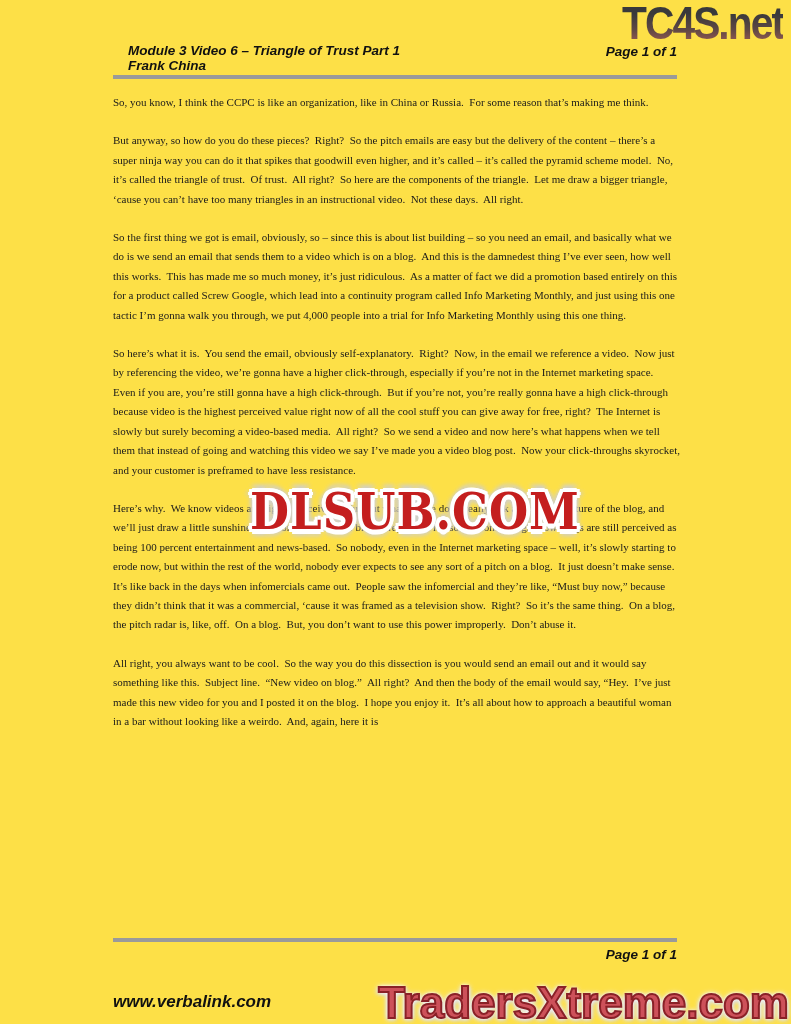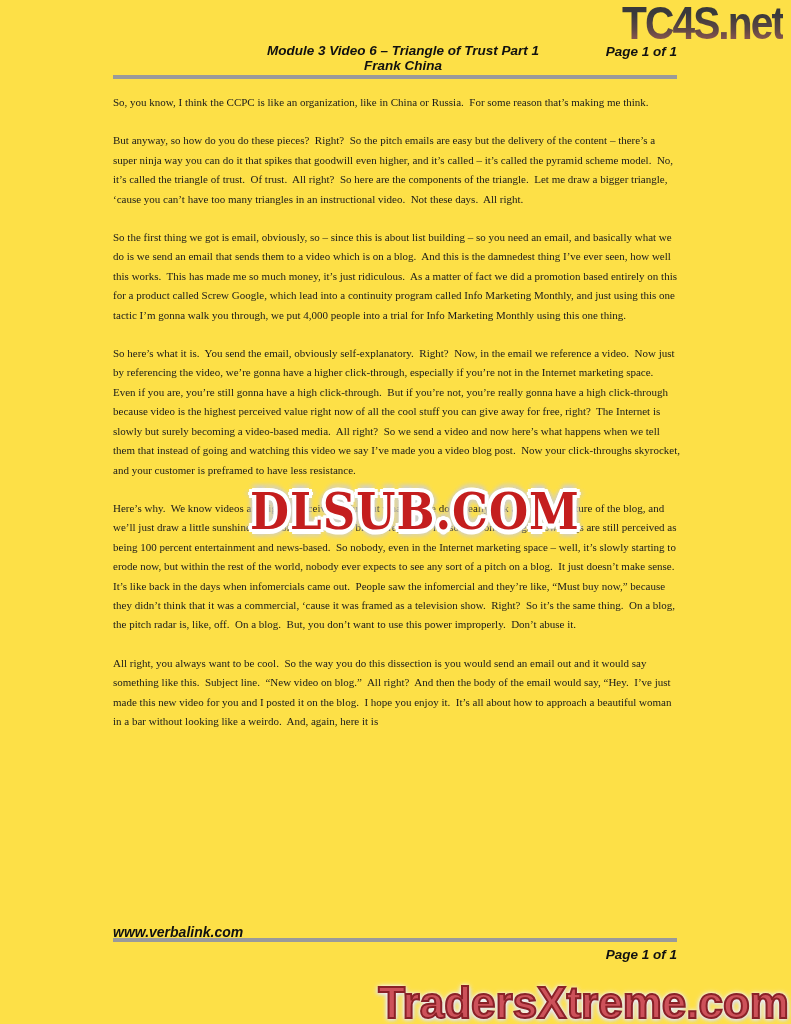--- a/index.html
+++ b/index.html
@@ -22,22 +22,22 @@
     transform:scale(.97,1.08);
     transform-origin:right top;
     background:linear-gradient(to bottom,#39393b 30%,#5d4744 60%,#9a5c51 88%);
     -webkit-background-clip:text;
     background-clip:text;
     -webkit-text-fill-color:transparent;
     color:#6b4a44;
   }
   
   .hdr-center{
-    position:absolute;left:121px;top:44px;width:564px;
-    text-align:center;
+    position:absolute;left:128px;top:44px;width:564px;
+    text-align:left;
     font-family:"Liberation Sans", sans-serif;
     font-weight:bold;font-style:italic;
     font-size:13.5px;line-height:14.5px;color:#111;
   }
   .hdr-page{
     position:absolute;left:113px;top:44px;width:564px;
     text-align:right;
     font-family:"Liberation Sans", sans-serif;
     font-weight:bold;font-style:italic;
     font-size:13.5px;color:#111;
@@ -67,24 +67,24 @@
     transform:scaleY(1.12);
     transform-origin:left top;
     text-shadow:
       -3px -3px 0 #fff, 3px -3px 0 #fff, -3px 3px 0 #fff, 3px 3px 0 #fff,
       -4px 0 0 #fff, 4px 0 0 #fff, 0 -4px 0 #fff, 0 4px 0 #fff,
       -6px 0 4px #cfcfcf, 6px 0 4px #cfcfcf, 0 6px 4px #cfcfcf, 0 -6px 4px #cfcfcf;
     pointer-events:none;
   }
   
   .ftr-left{
-    position:absolute;left:113px;top:924px;
+    position:absolute;left:113px;top:992px;
     font-family:"Liberation Sans", sans-serif;
     font-weight:bold;font-style:italic;
-    font-size:14px;color:#111;
+    font-size:17px;color:#111;
   }
   .ftr-right{
     position:absolute;left:113px;top:947px;width:564px;text-align:right;
     font-family:"Liberation Sans", sans-serif;
     font-weight:bold;font-style:italic;
     font-size:13.5px;color:#111;
   }
   
   .traders{
     position:absolute;right:2px;top:978px;

